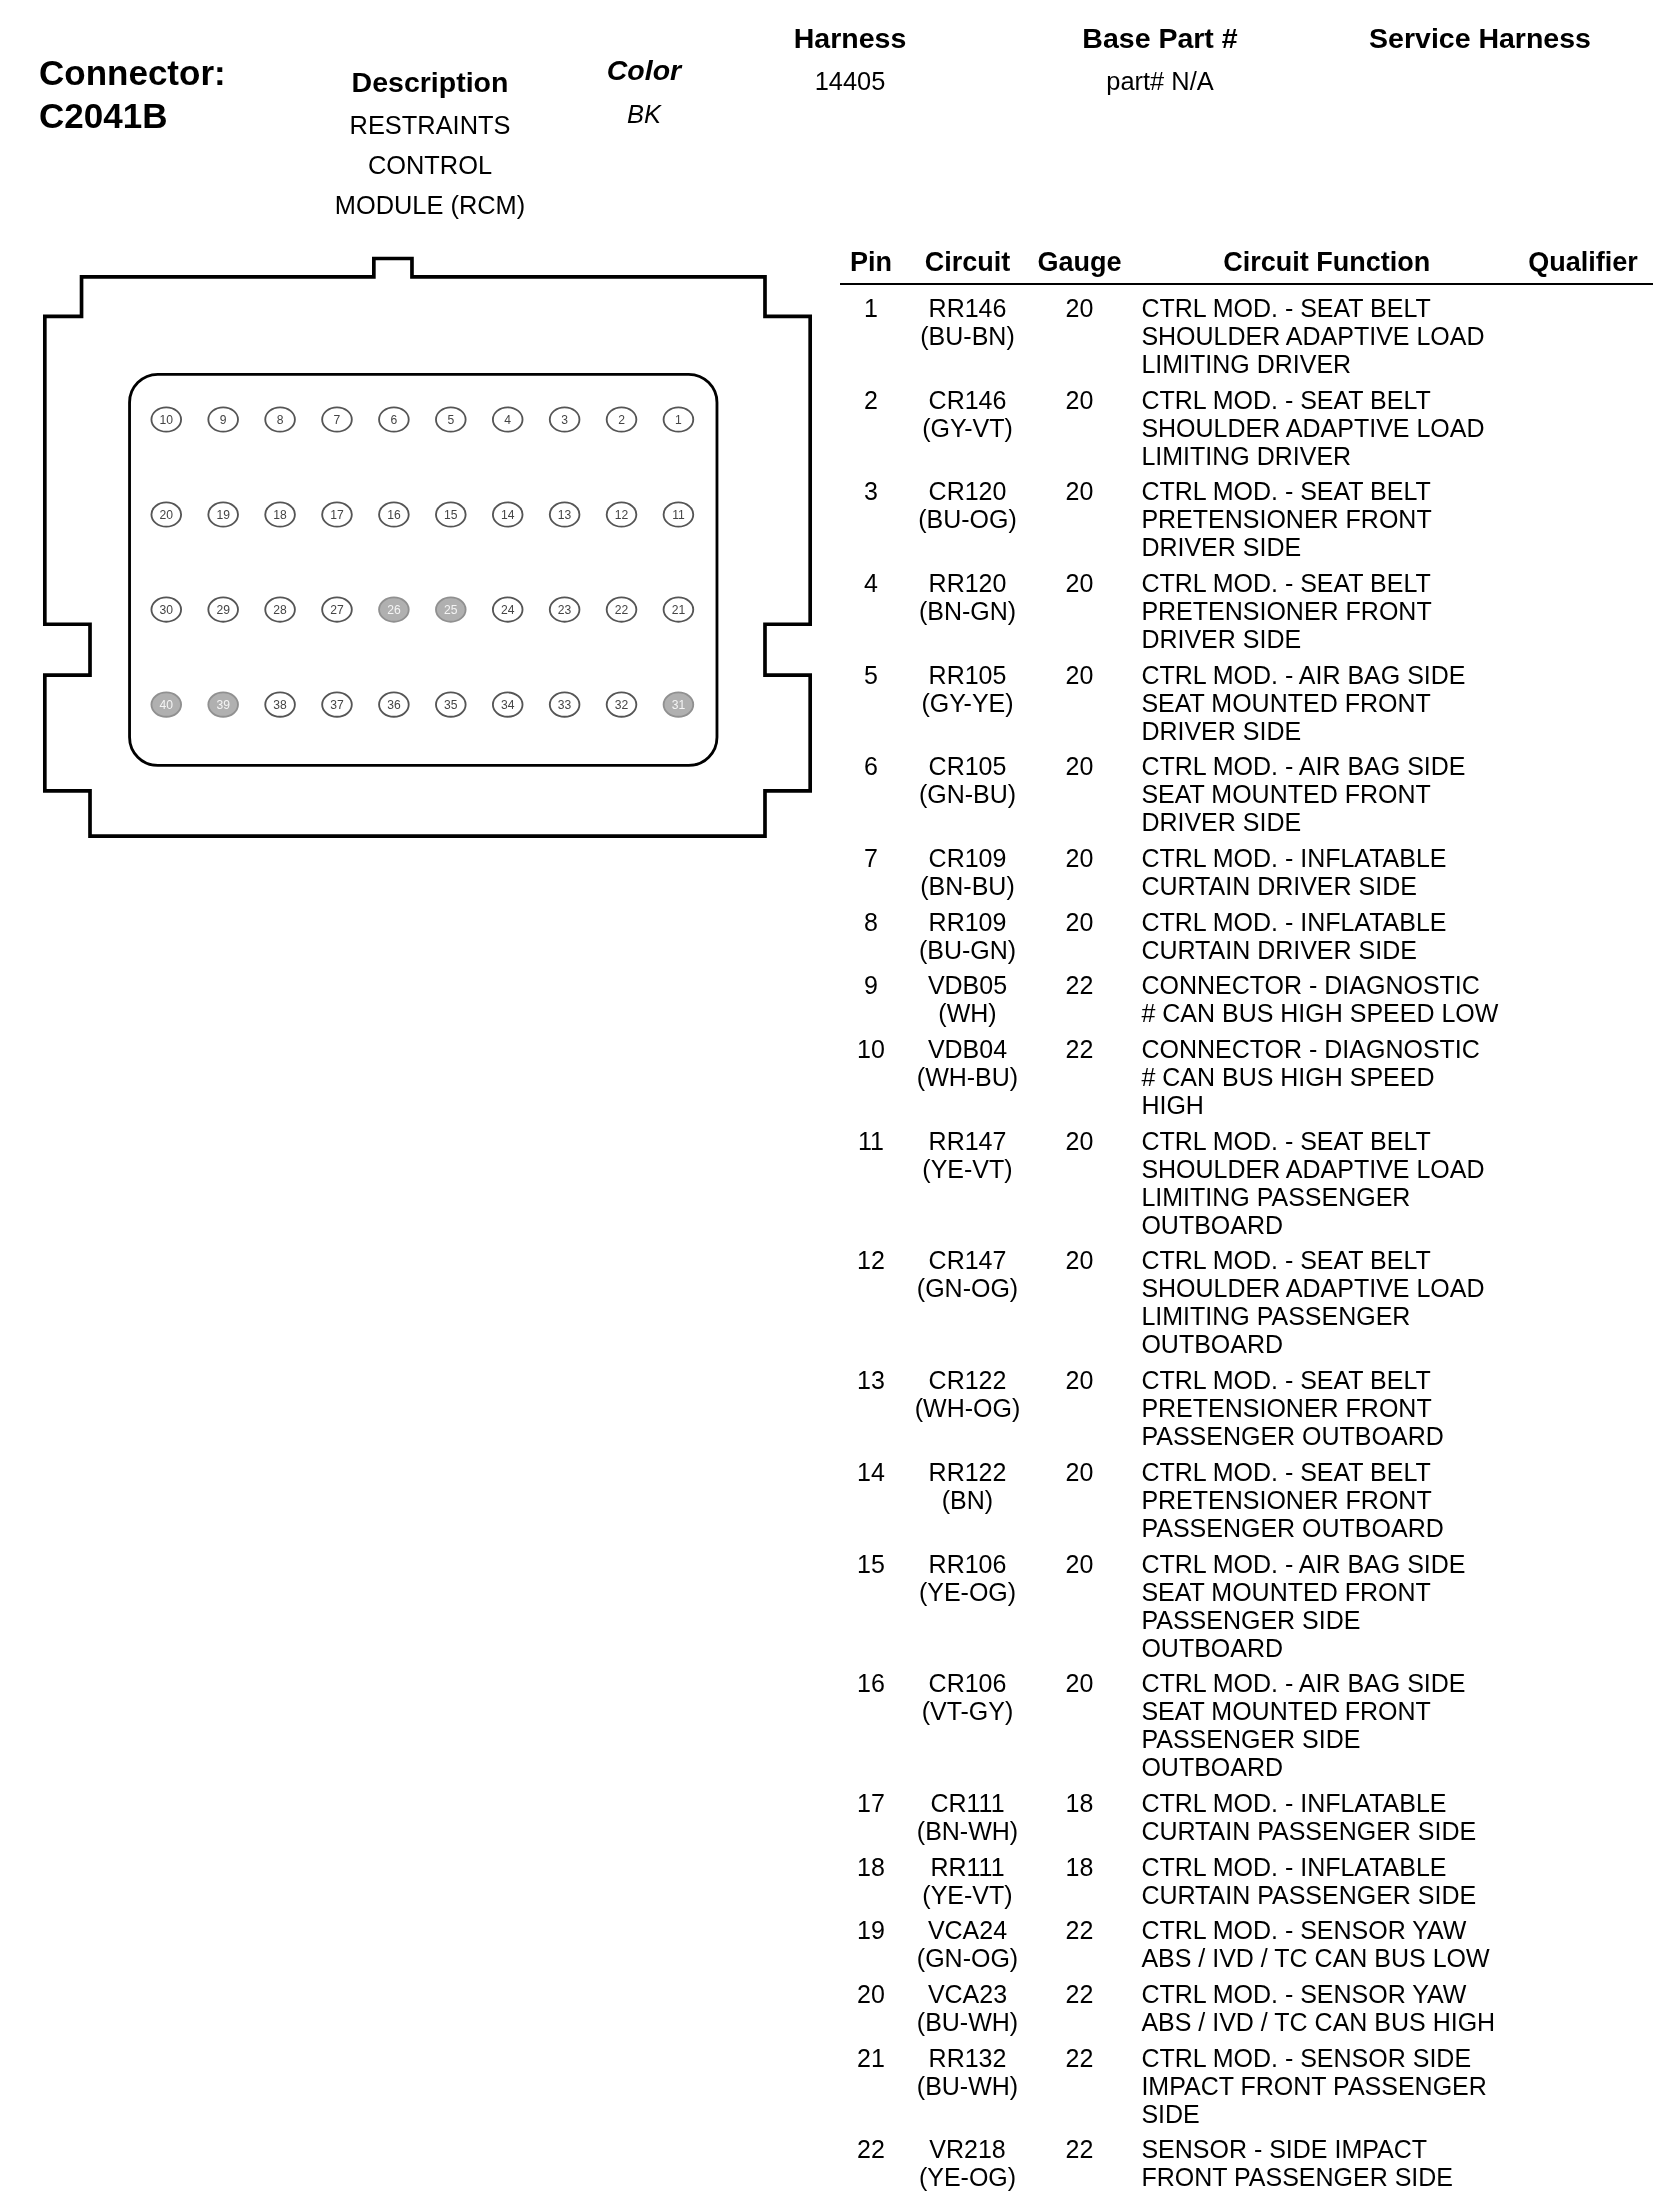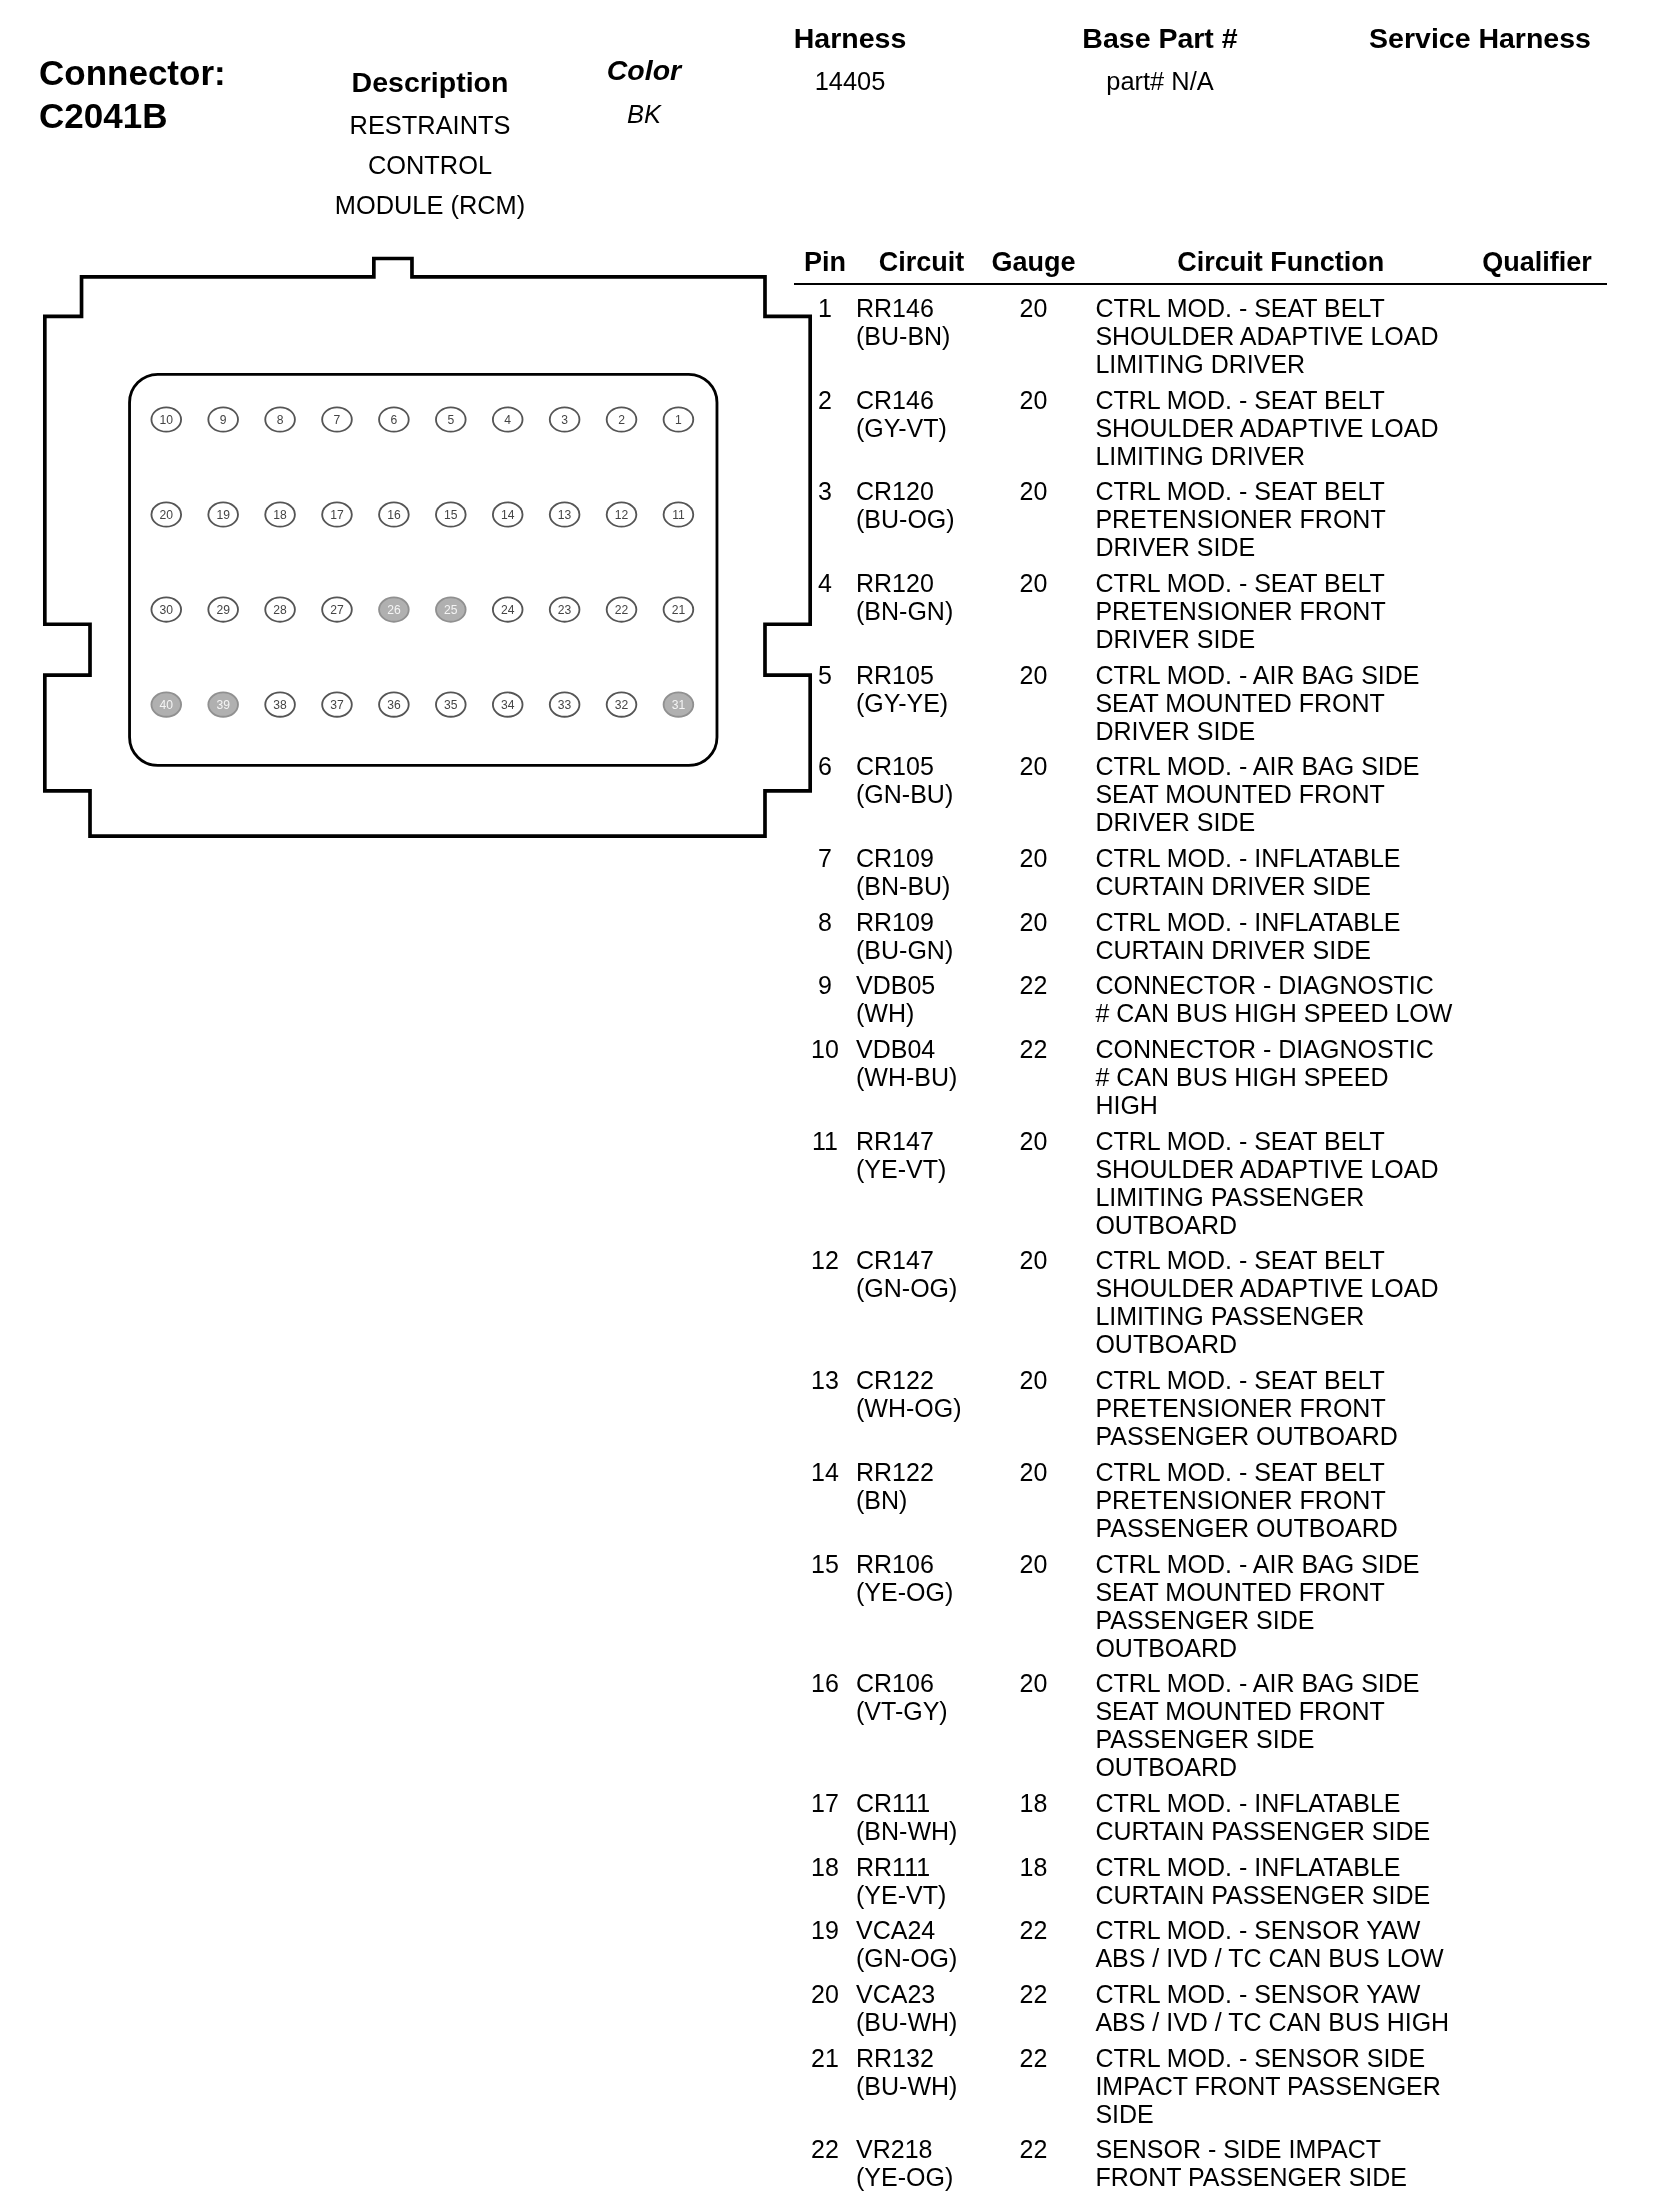--- a/index.html
+++ b/index.html
@@ -18,37 +18,37 @@
   .pos-desc{left:430px;top:21.6px;margin-top:44px;}
   .pos-color{left:644px;top:54px;font-style:italic;}
   .pos-harness{left:850px;top:21.6px;}
   .pos-basepart{left:1160px;top:21.6px;}
   .pos-pigtail{left:1480px;top:21.6px;}
   
   .connector-svg{position:absolute;left:42px;top:254px;}
   .connector-svg text{font-family:"Liberation Sans",sans-serif;}
   
   .pintable{
-    position:absolute;left:794px;top:247px;width:813px;
+    position:absolute;left:840px;top:247px;width:813px;
     font-size:25px;line-height:28px;
   }
   .thead{
     display:grid;grid-template-columns:62px 131px 93px 386px 142px;
     font-weight:bold;font-size:27px;line-height:31px;
     border-bottom:2.3px solid #000;padding-bottom:4.6px;
   }
   .thead .cell{text-align:center;}
   #table-body{margin-top:9.3px;}
   .trow{
     display:grid;grid-template-columns:62px 131px 93px 386px 142px;
     align-items:start;margin-bottom:7.7px;
   }
   .cell{min-height:0.8px;}
   .c-pin{text-align:center;}
-  .c-circuit{white-space:pre-line;}
+  .c-circuit{text-align:center;white-space:pre-line;}
   .c-gauge{text-align:center;}
   .c-func{white-space:pre-line;padding-left:15.4px;}
   .thead .c-func{padding-left:15.4px;text-align:center;}
   .c-qual{text-align:center;}
 </style>
 </head>
 <body>
 
 <div class="page">
 

